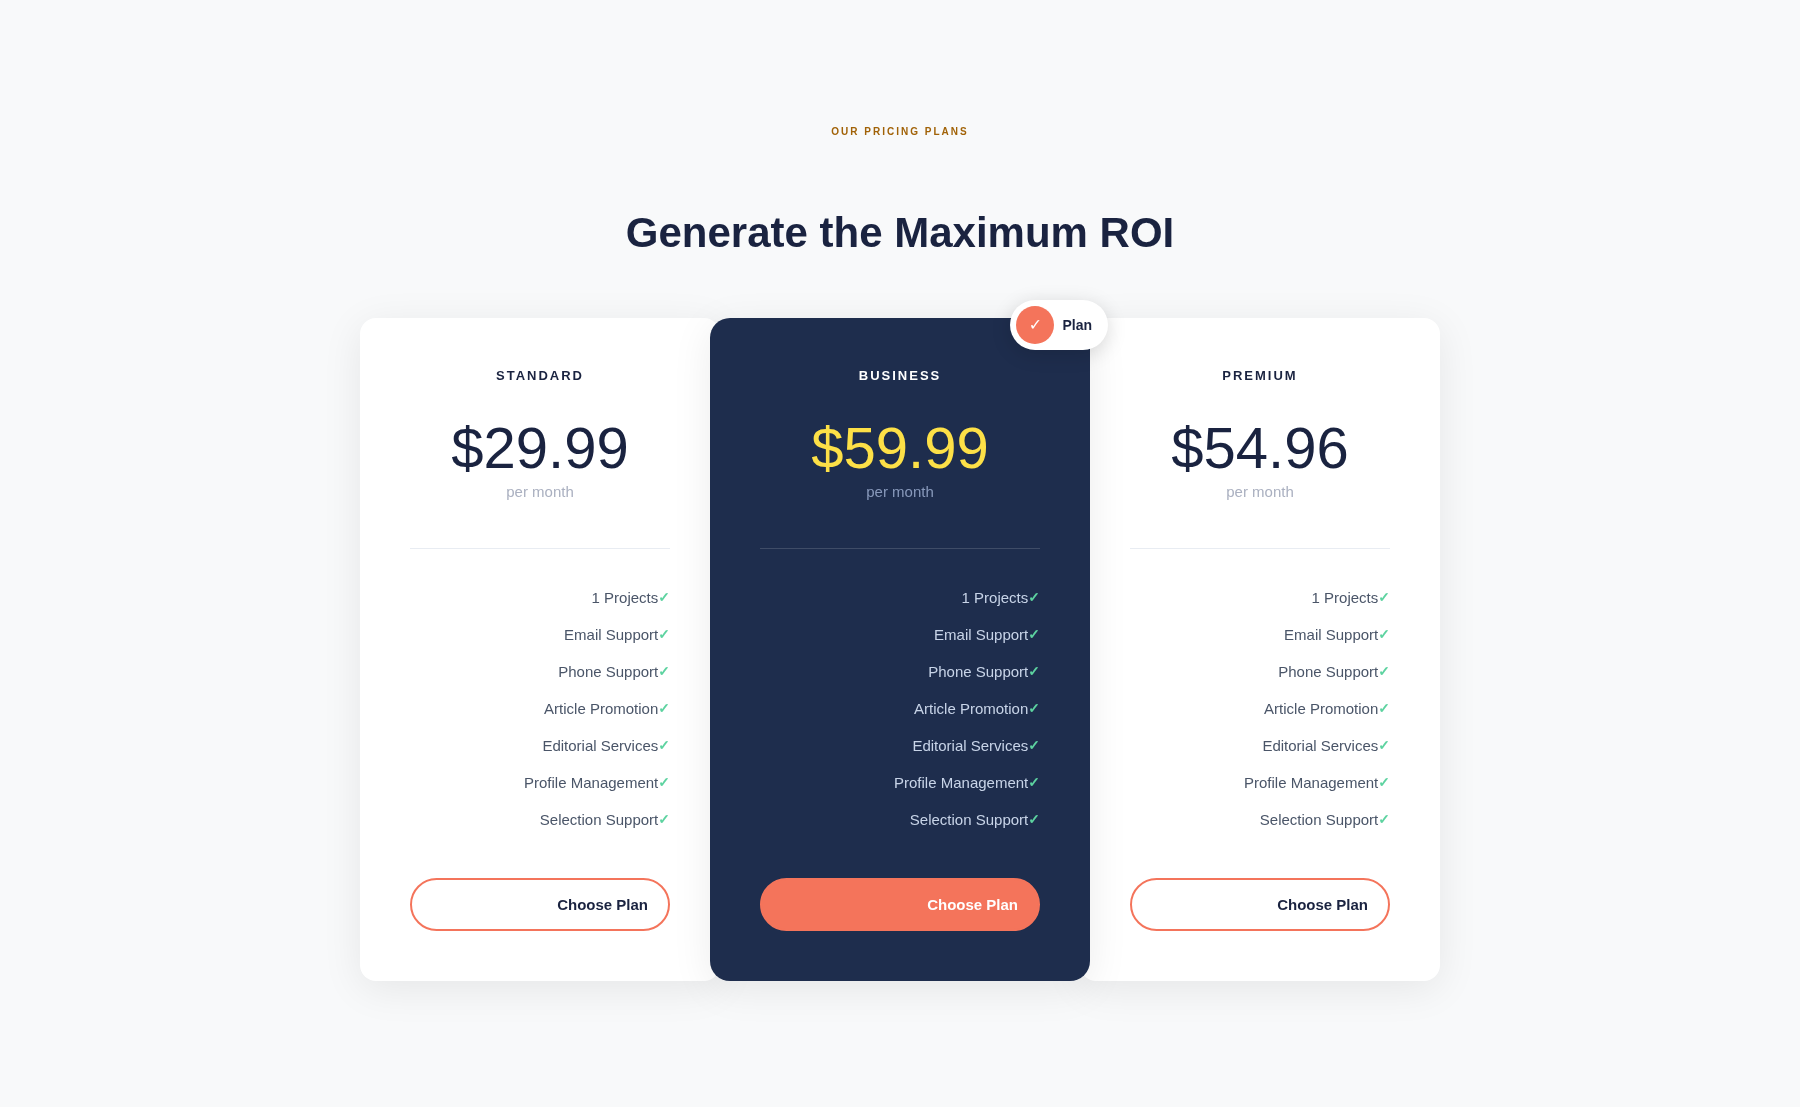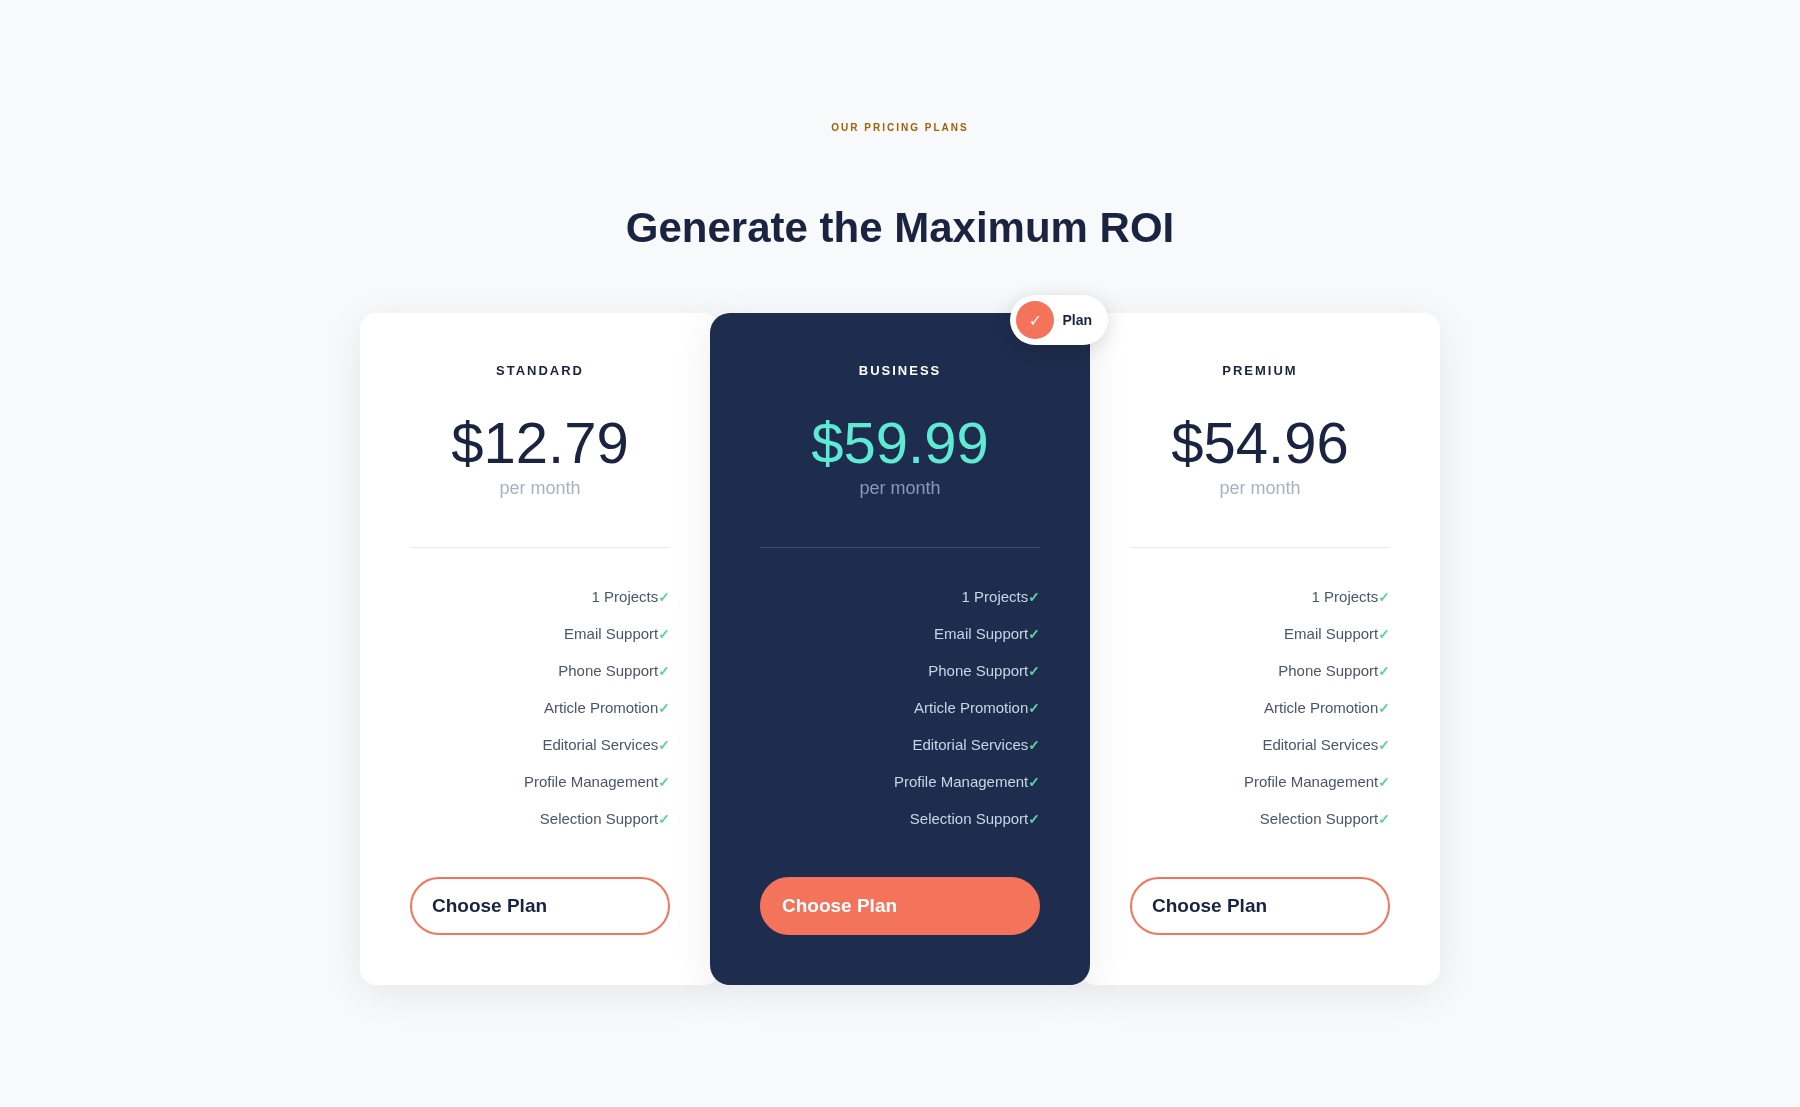--- a/index.html
+++ b/index.html
@@ -94,26 +94,26 @@
     .plan-price {
       text-align: center;
       font-size: 58px;
       font-weight: 300;
       color: #1a2340;
       line-height: 1;
       margin-bottom: 6px;
     }
 
     .plan-card.business .plan-price {
-      color: #5eead4;
+      color: #fde047;
     }
 
     .plan-period {
       text-align: center;
-      font-size: 18px;
+      font-size: 15px;
       color: #aab0c0;
       margin-bottom: 48px;
     }
 
     .plan-card.business .plan-period {
       color: #8899bb;
     }
 
     .plan-divider {
       border: none;
@@ -148,24 +148,24 @@
       font-size: 14px;
       font-weight: 700;
       flex-shrink: 0;
     }
 
     .choose-btn {
       display: block;
       width: 100%;
       padding: 16px 20px;
       border-radius: 50px;
-      font-size: 19px;
+      font-size: 15px;
       font-weight: 700;
       cursor: pointer;
-      text-align: left;
+      text-align: right;
       transition: all 0.2s;
     }
 
     .choose-btn.outline {
       background: transparent;
       border: 2px solid #f4745b;
       color: #1a2340;
     }
 
     .choose-btn.filled {
@@ -214,21 +214,21 @@
   <h1 class="header-title">
     <br>
     <span>Generate the Maximum ROI</span>
   </h1>
 </div>
 
 <div class="plans-container">
 
   <div class="plan-card standard">
     <div class="plan-name">STANDARD</div>
-    <div class="plan-price">$12.79</div>
+    <div class="plan-price">$29.99</div>
     <div class="plan-period">per month</div>
     <hr class="plan-divider">
     <ul class="features-list">
       <li>
           <span>1 Projects</span>
           <span class="check-icon">✓</span>
         </li>
       <li>
           <span>Email Support</span>
           <span class="check-icon">✓</span>

